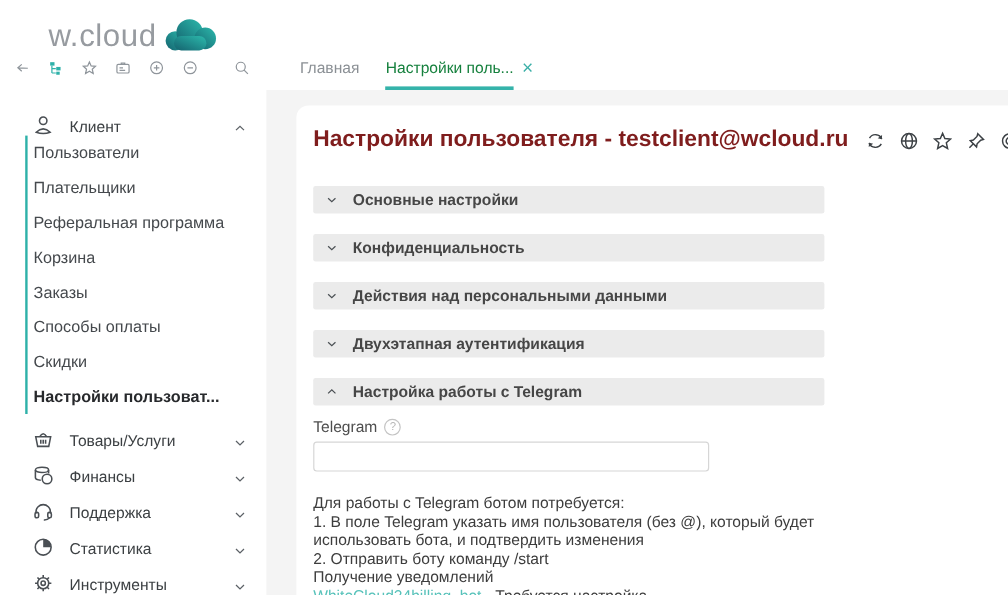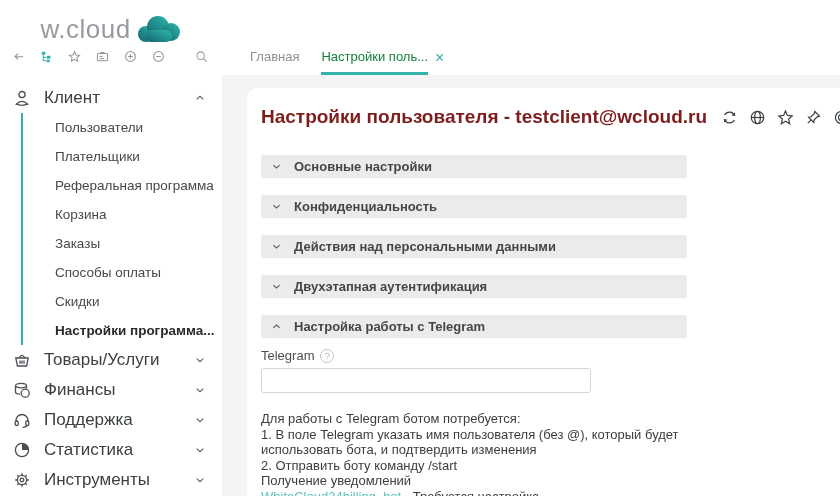--- a/index.html
+++ b/index.html
@@ -20,25 +20,25 @@
   .toolbar .spacer { flex:1; }
   .tabs { display:flex; align-items:stretch; padding-left:28px; gap:22px; }
   .tab { display:flex; align-items:center; font-size:13px; color:#8b9095; cursor:pointer; }
   .tab-active-group { display:flex; align-items:stretch; gap:7px; }
   .tab.active { color:#15803d; border-bottom:3px solid #35b3aa; padding-top:3px; }
   .tab-close { align-self:center; color:#3aafa7; font-size:16px; line-height:1; cursor:pointer; padding-top:2px; }
 
   
   .main { display:flex; height:421px; }
   .sidebar { width:222px; background:#fff; padding-top:8px; flex-shrink:0; }
-  .nav-row { height:30px; display:flex; align-items:center; gap:13px; padding:0 16px 0 13px; font-size:17px; color:#3c4043; cursor:pointer; }
+  .nav-row { height:30px; display:flex; align-items:flex-end; gap:13px; padding:0 16px 0 27px; font-size:13px; color:#3c4043; cursor:pointer; }
   .nav-row .ic { width:18px; height:18px; stroke:#4a4f54; fill:none; stroke-width:1.3; flex-shrink:0; }
   .nav-row .lbl { flex:1; }
   .nav-row .chev { width:12px; height:12px; stroke:#5c6166; fill:none; stroke-width:1.6; }
-  .submenu { border-left:2px solid #2eb1a9; margin-left:21px; padding-left:32px; }
+  .submenu { border-left:2px solid #2eb1a9; margin-left:21px; padding-left:5px; }
   .submenu .sub-item { height:29px; line-height:29px; font-size:13.5px; color:#45494d; cursor:pointer; white-space:nowrap; }
   .submenu .sub-item.active { color:#27292c; font-weight:700; }
 
   .content { flex:1; background:#f4f4f4; }
   .panel { margin:13px 0 0 25px; background:#fff; border-top-left-radius:10px; height:calc(100% - 13px); padding:13px 20px 0 14px; }
 
   .title-row { display:flex; align-items:center; gap:14px; margin-top:5px; }
   .page-title { font-size:19px; font-weight:700; color:#7f1d1d; white-space:nowrap; }
   .title-icons { display:flex; align-items:center; gap:11px; }
   .title-icons .ic { width:17px; height:17px; stroke:#3c4145; fill:none; stroke-width:1.3; cursor:pointer; }
@@ -213,21 +213,21 @@
         </svg>
     </div>
     <div class="submenu">
       <div class="sub-item">Пользователи</div>
       <div class="sub-item">Плательщики</div>
       <div class="sub-item">Реферальная программа</div>
       <div class="sub-item">Корзина</div>
       <div class="sub-item">Заказы</div>
       <div class="sub-item">Способы оплаты</div>
       <div class="sub-item">Скидки</div>
-      <div class="sub-item active">Настройки программа...</div>
+      <div class="sub-item active">Настройки пользоват...</div>
     </div>
     <div class="nav-row">
       <svg class="ic">
           <use href="#sym-basket"></use>
         </svg>
       <span class="lbl">Товары/Услуги</span>
       <svg class="chev">
           <use href="#sym-chev-down"></use>
         </svg>
     </div>

